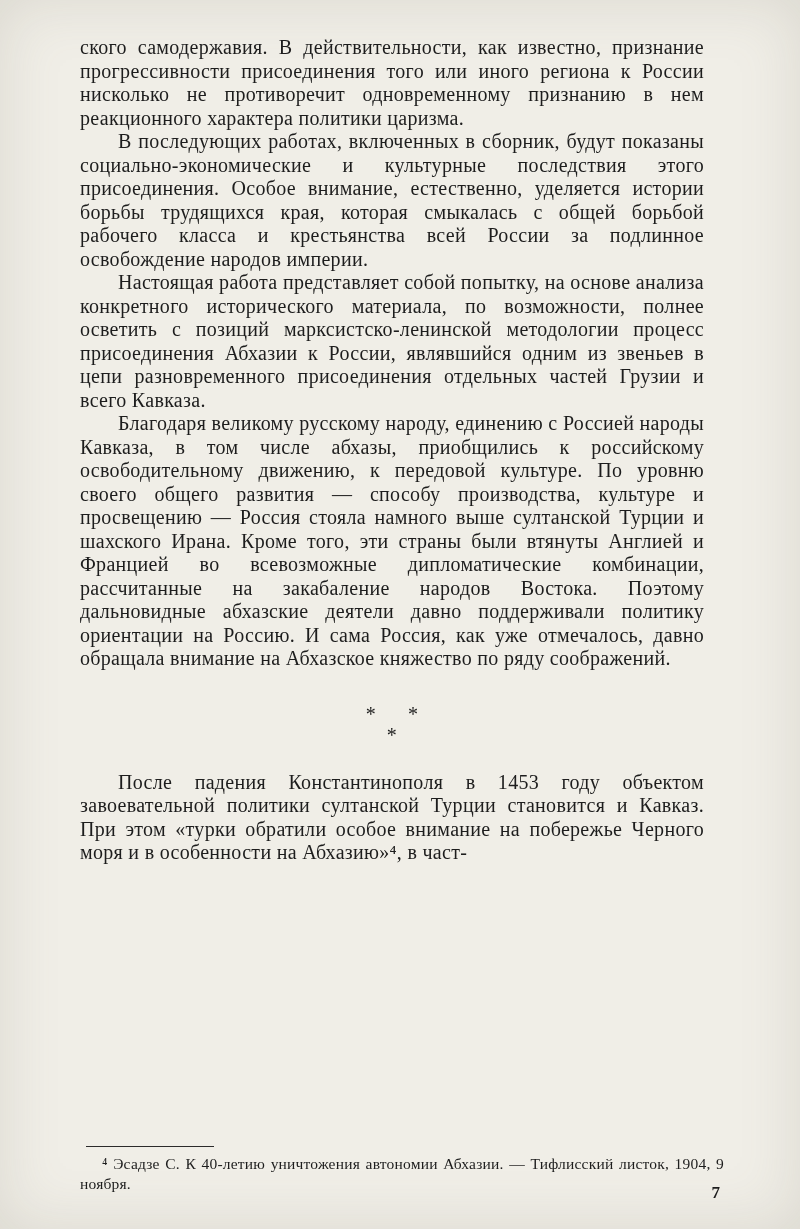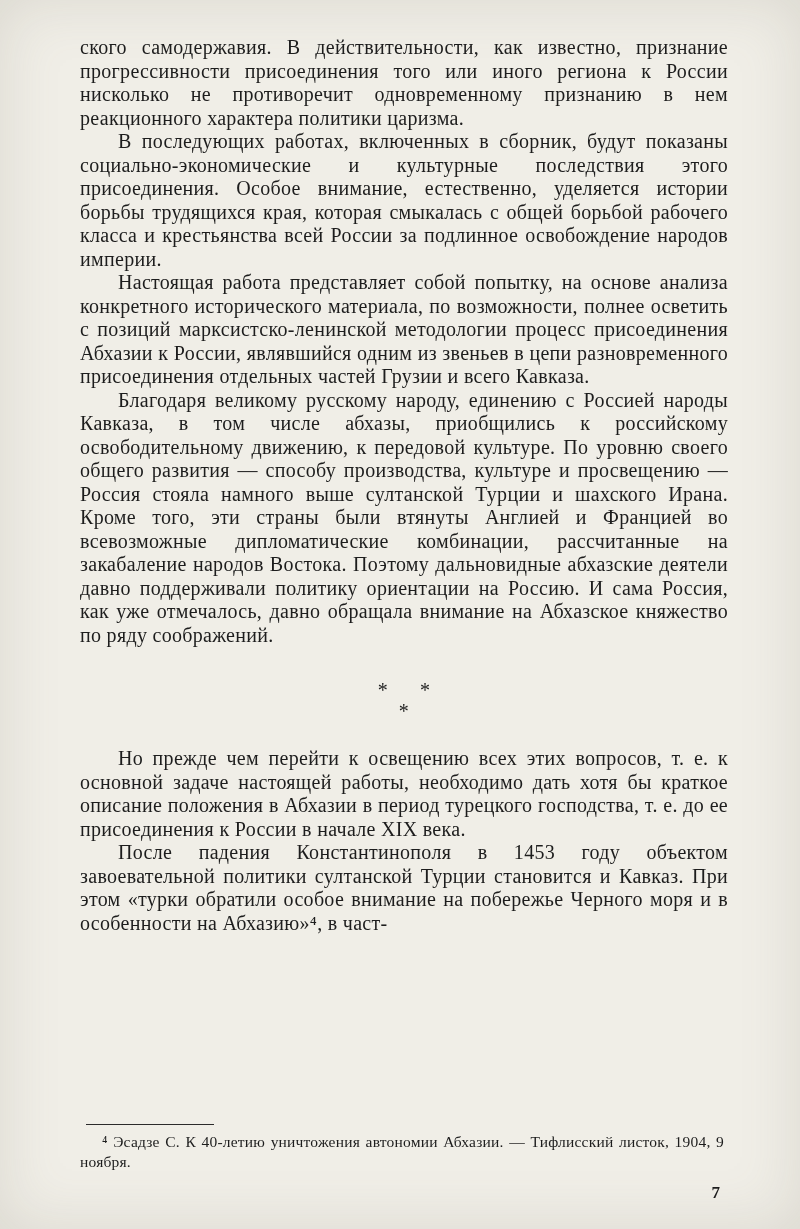--- a/index.html
+++ b/index.html
@@ -10,21 +10,21 @@
     width: 800px;
     height: 1229px;
     overflow: hidden;
     background: #edebe4;
   }
   .page {
     position: relative;
     width: 800px;
     height: 1229px;
     box-sizing: border-box;
-    padding: 36px 72px 0 80px;
+    padding: 36px 96px 0 80px;
     background: #f0eee7;
     box-shadow: inset 0 0 60px rgba(120,115,100,0.18);
     font-family: "Liberation Serif", "DejaVu Serif", serif;
     color: #1d1d1d;
   }
   .text-block {
     font-size: 20px;
     line-height: 23.5px;
     letter-spacing: 0.3px;
     text-align: justify;
@@ -46,21 +46,21 @@
   .sep-top {
     white-space: pre;
   }
   .sep-bottom {
     margin-top: 6px;
   }
   .footnote-block {
     position: absolute;
     left: 80px;
     right: 76px;
-    bottom: 58px;
+    bottom: 36px;
   }
   .footnote-rule {
     width: 128px;
     height: 1px;
     background: #2b2b2b;
     margin: 0 0 7px 6px;
   }
   .footnote {
     margin: 0;
     font-size: 15.5px;
@@ -86,21 +86,20 @@
     <p class="para no-indent">ского самодержавия. В действительности, как известно, признание прогрессивности присоединения того или иного региона к России нисколько не противоречит одновременному признанию в нем реакционного характера политики царизма.</p>
     <p class="para">В последующих работах, включенных в сборник, будут показаны социально-экономические и культурные последствия этого присоединения. Особое внимание, естественно, уделяется истории борьбы трудящихся края, которая смыкалась с общей борьбой рабочего класса и крестьянства всей России за подлинное освобождение народов империи.</p>
     <p class="para">Настоящая работа представляет собой попытку, на основе анализа конкретного исторического материала, по возможности, полнее осветить с позиций марксистско-ленинской методологии процесс присоединения Абхазии к России, являвшийся одним из звеньев в цепи разновременного присоединения отдельных частей Грузии и всего Кавказа.</p>
     <p class="para">Благодаря великому русскому народу, единению с Россией народы Кавказа, в том числе абхазы, приобщились к российскому освободительному движению, к передовой культуре. По уровню своего общего развития — способу производства, культуре и просвещению — Россия стояла намного выше султанской Турции и шахского Ирана. Кроме того, эти страны были втянуты Англией и Францией во всевозможные дипломатические комбинации, рассчитанные на закабаление народов Востока. Поэтому дальновидные абхазские деятели давно поддерживали политику ориентации на Россию. И сама Россия, как уже отмечалось, давно обращала внимание на Абхазское княжество по ряду соображений.</p>
 
     <div class="separator">
       <div class="sep-top">*      *</div>
       <div class="sep-bottom">*</div>
     </div>
 
-    <p class="para">Но прежде чем перейти к освещению всех этих вопросов, т. е. к основной задаче настоящей работы, необходимо дать хотя бы краткое описание положения в Абхазии в период турецкого господства, т. е. до ее присоединения к России в начале XIX века.</p>
     <p class="para">После падения Константинополя в 1453 году объектом завоевательной политики султанской Турции становится и Кавказ. При этом «турки обратили особое внимание на побережье Черного моря и в особенности на Абхазию»⁴, в част-</p>
   </div>
 
   <div class="footnote-block">
     <div class="footnote-rule"></div>
     <p class="footnote">⁴ Эсадзе С. К 40-летию уничтожения автономии Абхазии. — Тифлисский листок, 1904, 9 ноября.</p>
   </div>
 
   <div class="page-number">7</div>
 

